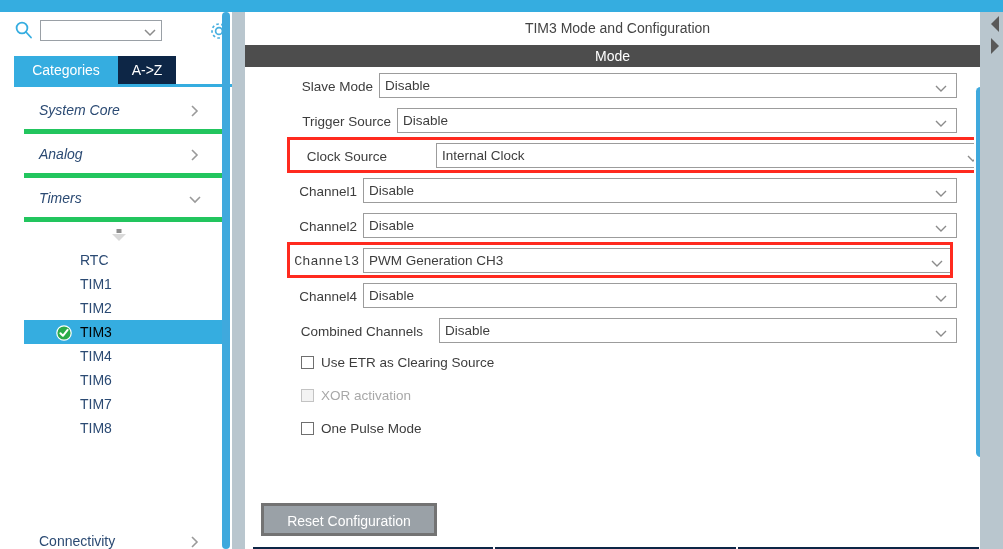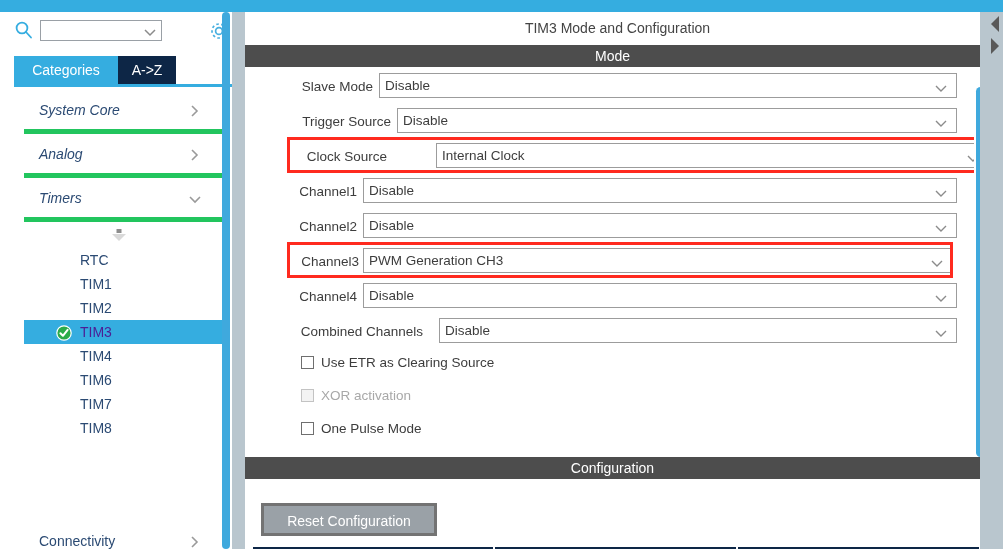--- a/index.html
+++ b/index.html
@@ -56,21 +56,21 @@
   .chev{position:absolute;right:20px;top:14px;width:14px;height:14px;}
   .chev svg{display:block;}
 
   .spinner{position:absolute;left:86px;top:6px;width:18px;height:16px;}
 
   .tree-items{position:absolute;left:0;top:0;width:198px;}
   .tree-item{
     position:relative;height:24px;line-height:24px;font-size:14px;color:#2b4a73;
     padding-left:56px;box-sizing:border-box;white-space:nowrap;
   }
-  .tree-item.sel{background:#35ade0;color:#4c1d95;padding-left:56px;}
+  .tree-item.sel{background:#35ade0;color:#000000;padding-left:56px;}
   .tree-item .badge{
     position:absolute;left:32px;top:4px;width:16px;height:16px;
   }
 
   .conn-group{position:absolute;left:24px;top:513px;width:198px;height:36px;}
   .conn-label{position:absolute;left:15px;top:8px;font-size:14px;color:#2b4a73;}
   .conn-chev{position:absolute;right:20px;top:10px;width:14px;height:14px;}
 
   .left-scroll{position:absolute;left:222px;top:12px;width:8px;height:537px;background:#3fa9dd;border-radius:4px;}
   .left-gutter{position:absolute;left:232px;top:12px;width:10px;height:537px;background:#b9c6ce;}
@@ -335,21 +335,21 @@
           <span class="val">Disable</span>
           <span class="dd">
             <svg width="14" height="10" viewBox="0 0 14 10">
                 <polyline points="2,3 7,8 12,3" fill="none" stroke="#8b8b8b" stroke-width="1.4"></polyline>
               </svg>
           </span>
         </div>
       </div>
 
       <div class="row" style="top:179px;">
-        <span class="lbl" style="left:16px;width:82px;">Channel3</span>
+        <span class="lbl" style="left:16px;width:82px;font-family:Liberation Mono, monospace;">Channel3</span>
         <div class="sel-box" style="left:102px;width:590px;">
           <span class="val">PWM Generation CH3</span>
           <span class="dd">
             <svg width="14" height="10" viewBox="0 0 14 10">
                 <polyline points="2,3 7,8 12,3" fill="none" stroke="#8b8b8b" stroke-width="1.4"></polyline>
               </svg>
           </span>
         </div>
       </div>
       <div class="hl" style="left:26px;top:174px;width:666px;height:36px;"></div>
@@ -390,21 +390,20 @@
 
       <div class="chk-row" style="top:350px;">
         <span class="chk"></span>
         <span class="chk-lbl">One Pulse Mode</span>
       </div>
     </div>
 
     <div class="inner-track"></div>
     <div class="inner-scroll"></div>
 
-    <div class="section-bar bar-config">Configuration</div>
 
     <div class="cfg-body">
       <div class="reset-btn">Reset Configuration</div>
     </div>
 
     <div class="sub-tabs">
       <div class="sub-tab st1">
 
         <span class="st-inner">NVIC Settings</span>
       </div>

